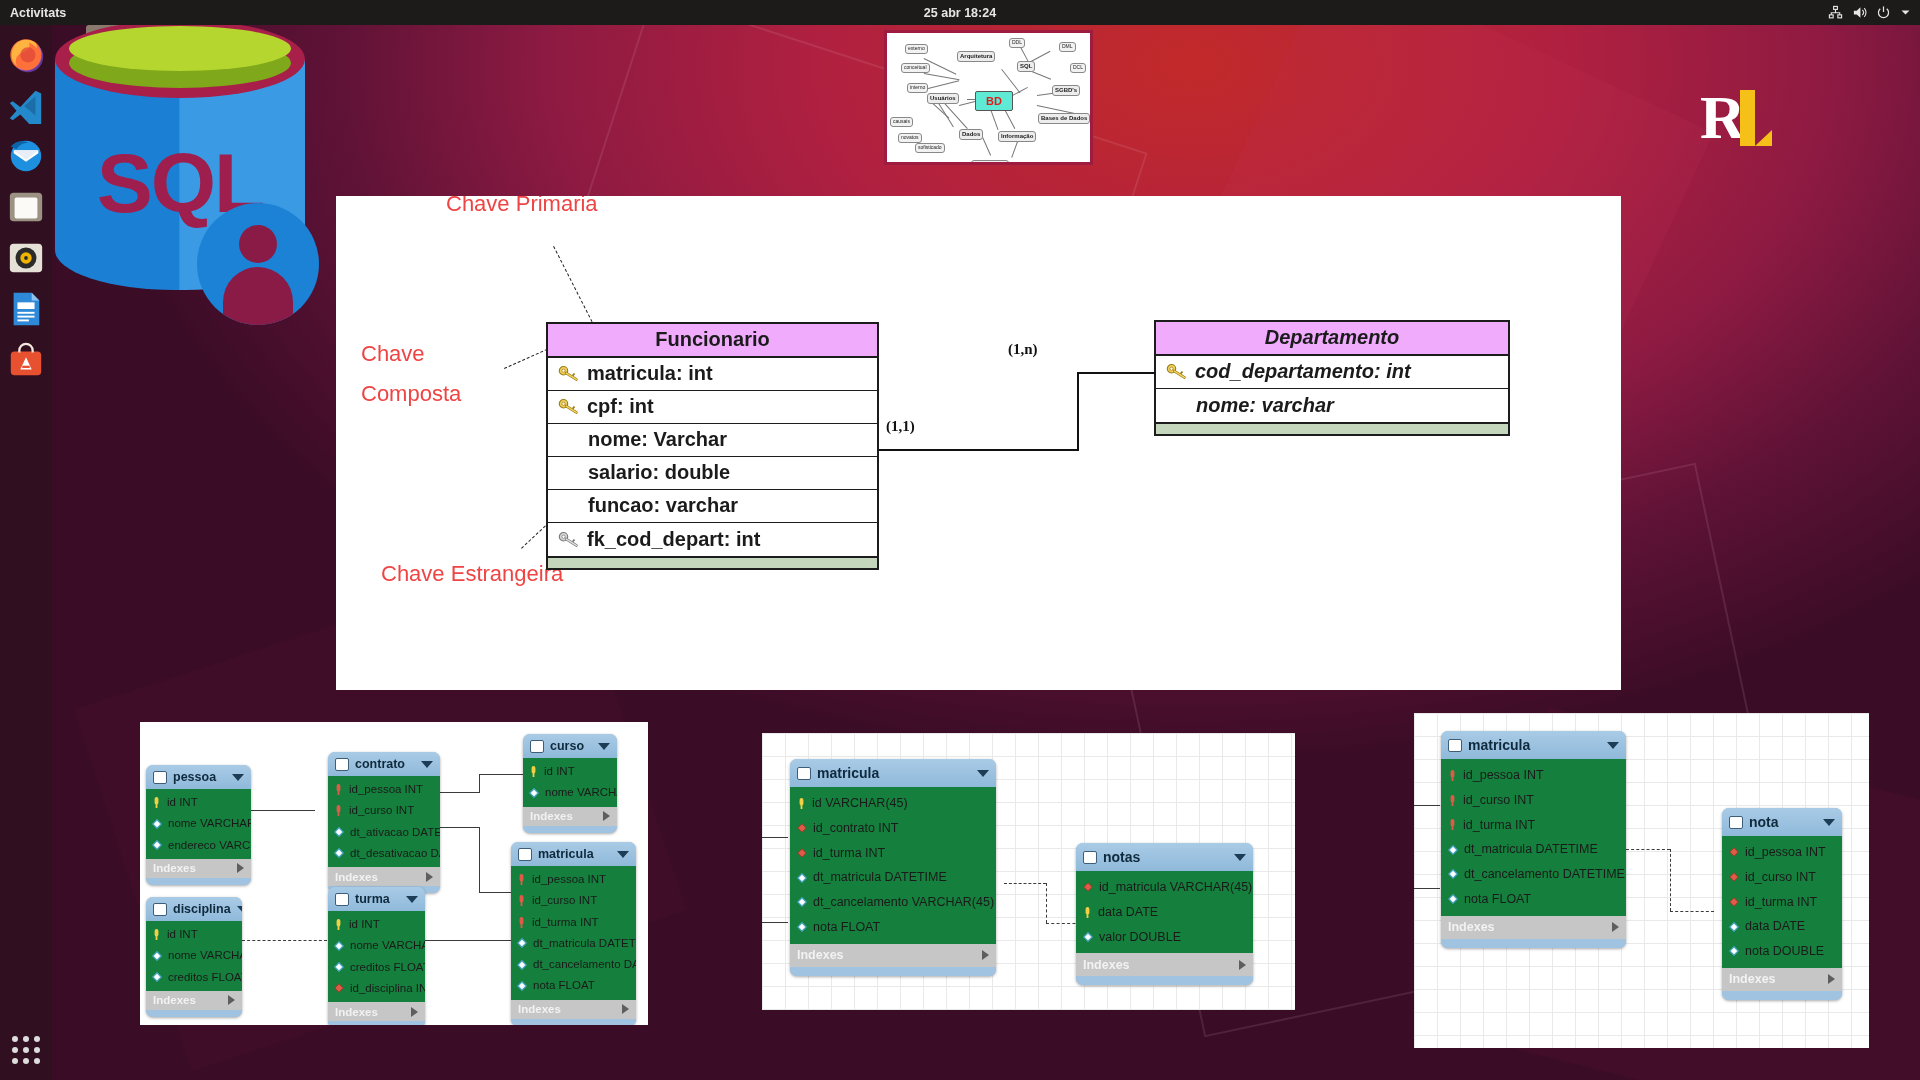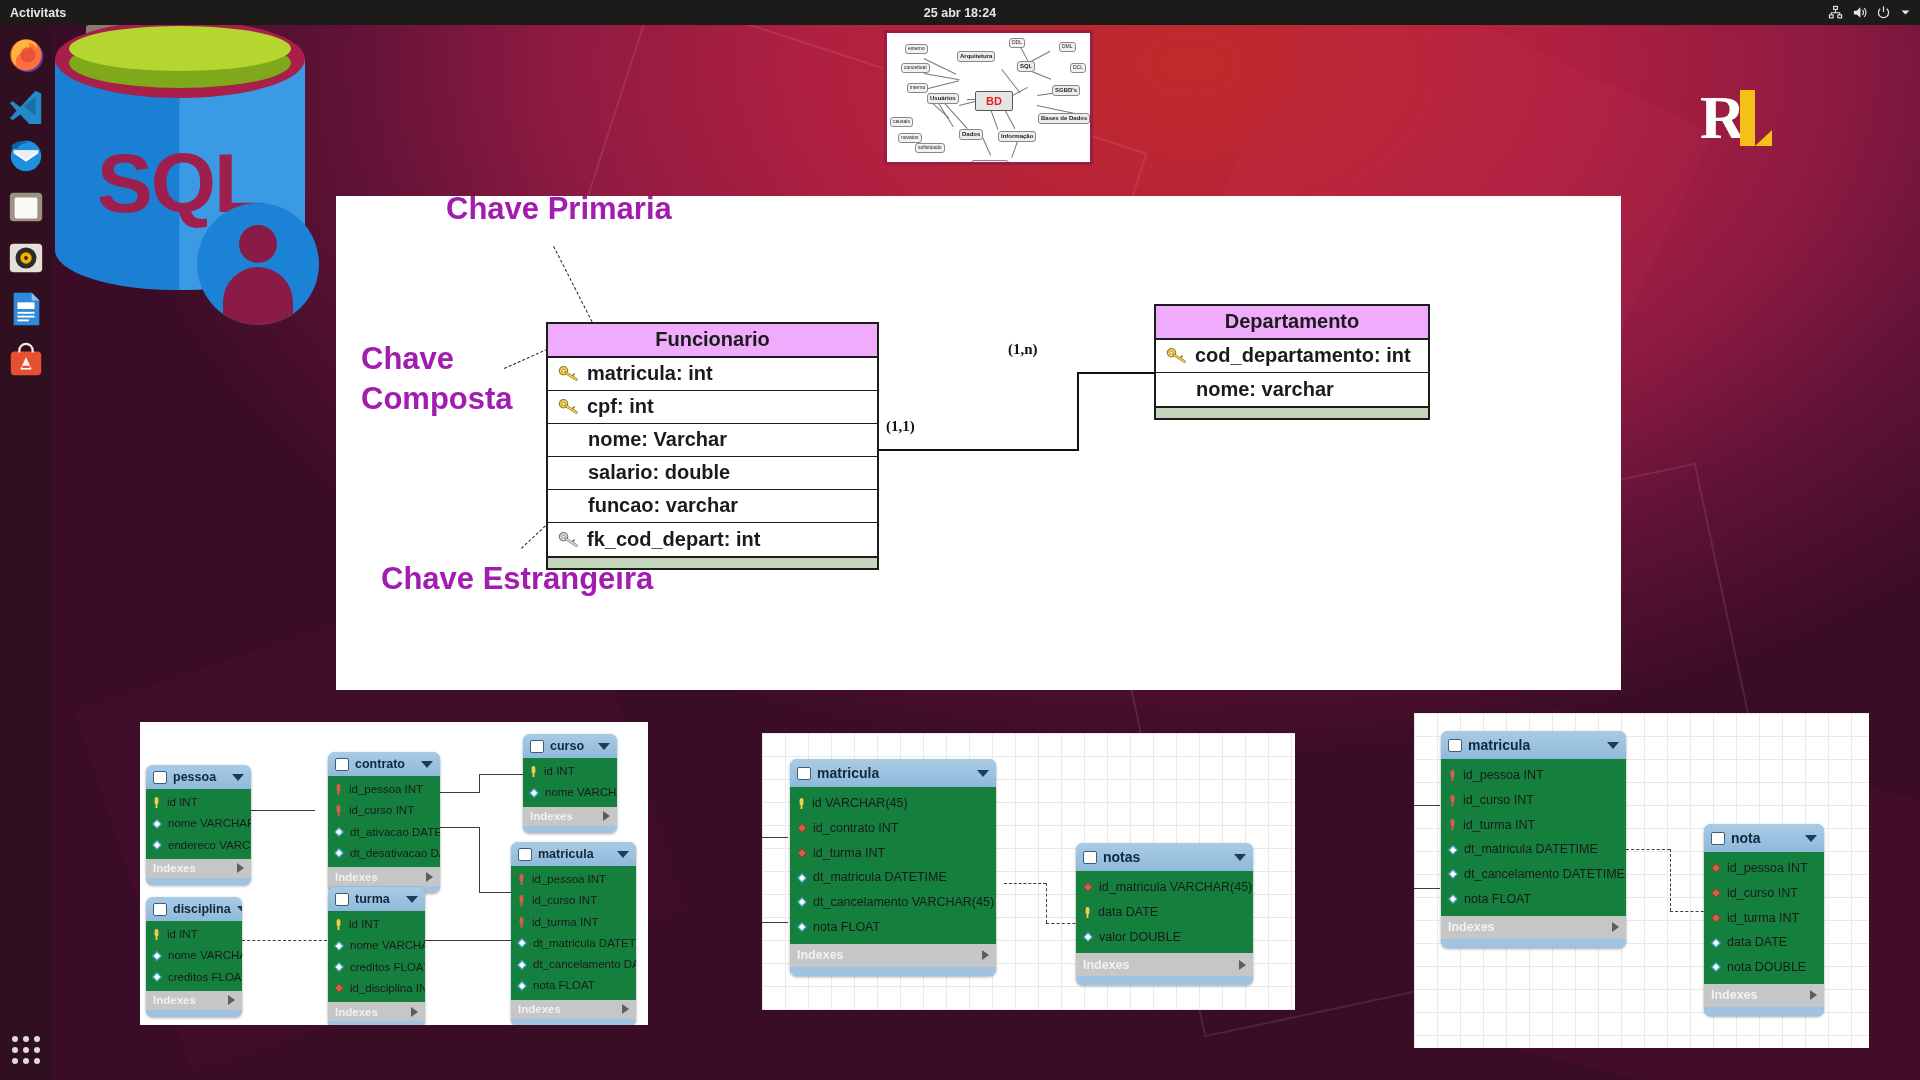--- a/index.html
+++ b/index.html
@@ -118,34 +118,34 @@
     position:absolute; left:884px; top:30px; width:209px; height:135px;
     background:#fff; border:3px solid #9d1c3f; overflow:hidden;
   }
   .cm-node{
     position:absolute; background:#f2f2f2; border:1px solid #888; border-radius:3px;
     font-size:5px; color:#222; text-align:center; line-height:1.1;
     padding:1px 2px; white-space:nowrap;
   }
   .cm-node.bold{ font-weight:bold; font-size:6px; background:#ededed; }
   .cm-center{
-    position:absolute; background:#e5e5e5; border:1px solid #555;
+    position:absolute; background:#5eead4; border:1px solid #555;
     color:#e21b1b; font-weight:bold; font-size:11px; text-align:center;
     padding:3px 10px; border-radius:2px;
   }
   .cm-line{ position:absolute; background:#777; height:1px; transform-origin:0 0; }
 
   
   #slide{
     position:absolute; left:336px; top:196px; width:1285px; height:494px;
     background:#fff; z-index:10; overflow:hidden;
   }
   .slide-label{
-    position:absolute; color:#a21caf; font-size:31px;
-    font-family:"Liberation Sans", sans-serif; font-weight:bold; line-height:1.15;
+    position:absolute; color:#ef4444; font-size:22px;
+    font-family:"Liberation Sans", sans-serif; font-weight:normal; line-height:1.15;
   }
   .lead{ position:absolute; border-top:1.6px dashed #222; transform-origin:0 0; }
 
   
   .er-table{ position:absolute; border:2px solid #1c1c1c; background:#fff; }
   .er-title{
     background:#f0abfc; text-align:center; font-weight:bold; font-size:20px;
     color:#1b1b1b; padding:4px 0 5px; border-bottom:2px solid #1c1c1c;
   }
   .er-row{
@@ -317,21 +317,21 @@
         <circle cx="6" cy="6" r="1.8" fill="#fff" stroke="#777" stroke-width=".8"></circle>
         <path d="M9 8.5 L20 15.5" stroke="#777" stroke-width="3" fill="none" stroke-linecap="round"></path>
         <path d="M9 8.5 L20 15.5" stroke="#ddd" stroke-width="1.6" fill="none" stroke-linecap="round"></path>
         <path d="M16 11.5 L18 9" stroke="#777" stroke-width="2"></path>
       </svg>
       <span>fk_cod_depart: int</span>
     </div>
     <div class="er-foot"></div>
   </div>
 
-  <div class="er-table" style="left:818px;top:108px;width:276px;">
+  <div class="er-table" style="left:818px;top:124px;width:356px;font-style:italic;">
     <div class="er-title">Departamento</div>
     <div class="er-row">
       <svg class="key-ico" viewBox="0 0 24 18">
         <circle cx="6" cy="6" r="4.6" fill="#f2d25c" stroke="#9a7a16" stroke-width="1.2"></circle>
         <circle cx="6" cy="6" r="1.8" fill="#fff8dc" stroke="#9a7a16" stroke-width=".8"></circle>
         <path d="M9 8.5 L20 15.5" stroke="#9a7a16" stroke-width="3" fill="none" stroke-linecap="round"></path>
         <path d="M9 8.5 L20 15.5" stroke="#f2d25c" stroke-width="1.6" fill="none" stroke-linecap="round"></path>
         <path d="M16 11.5 L18 9" stroke="#9a7a16" stroke-width="2"></path>
       </svg>
       <span>cod_departamento: int</span>
@@ -742,21 +742,21 @@
         <span>nota FLOAT</span>
       </div>
     </div>
     <div class="wb-idx" style="height:23px;font-size:12.5px;">
       <span>Indexes</span>
       <span class="arr"></span>
     </div>
     <div class="wb-bot" style="height:9px;"></div>
   </div>
 
-  <div class="wb-table" style="left:290px;top:95px;width:120px;margin-top:16px;">
+  <div class="wb-table" style="left:308px;top:95px;width:120px;">
     <div class="wb-head" style="height:28px;font-size:14px;">
       <span class="tbl-ico"></span>
       <span>nota</span>
       <span class="caret"></span>
     </div>
     <div class="wb-cols" style="padding:4px 0;">
       <div class="wb-col" style="font-size:12.5px;padding:3px 7px;">
         <svg class="dot-fk" viewBox="0 0 10 10">
             <path d="M5 .8 9.2 5 5 9.2 .8 5Z" fill="#e05a4a" stroke="#a33726" stroke-width="1"></path>
           </svg>

